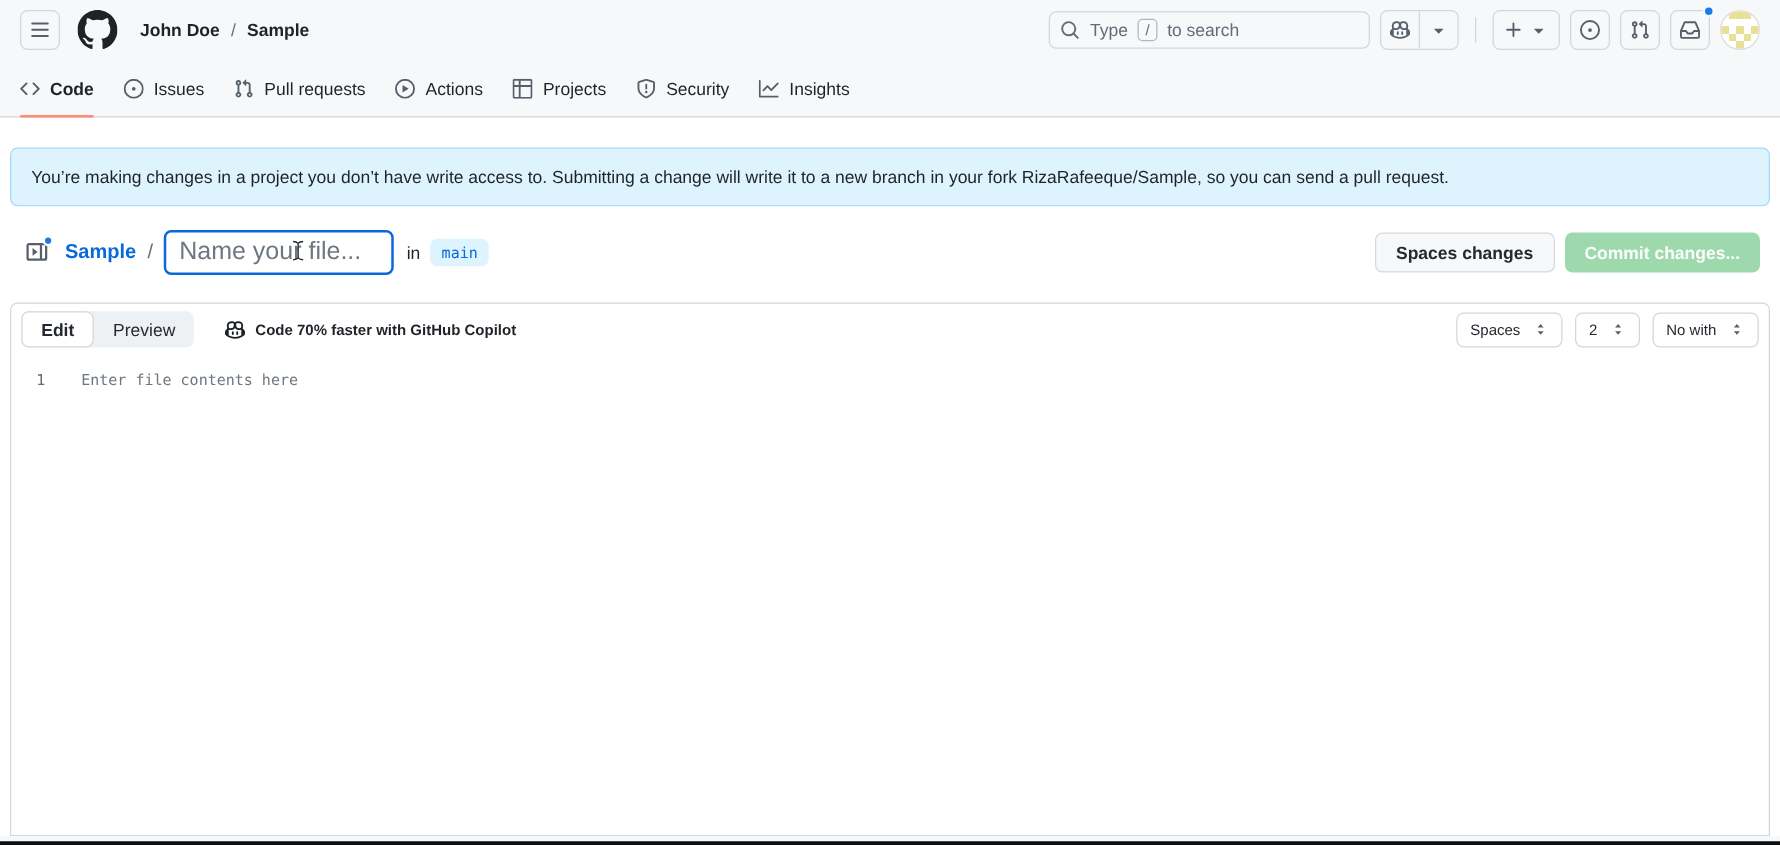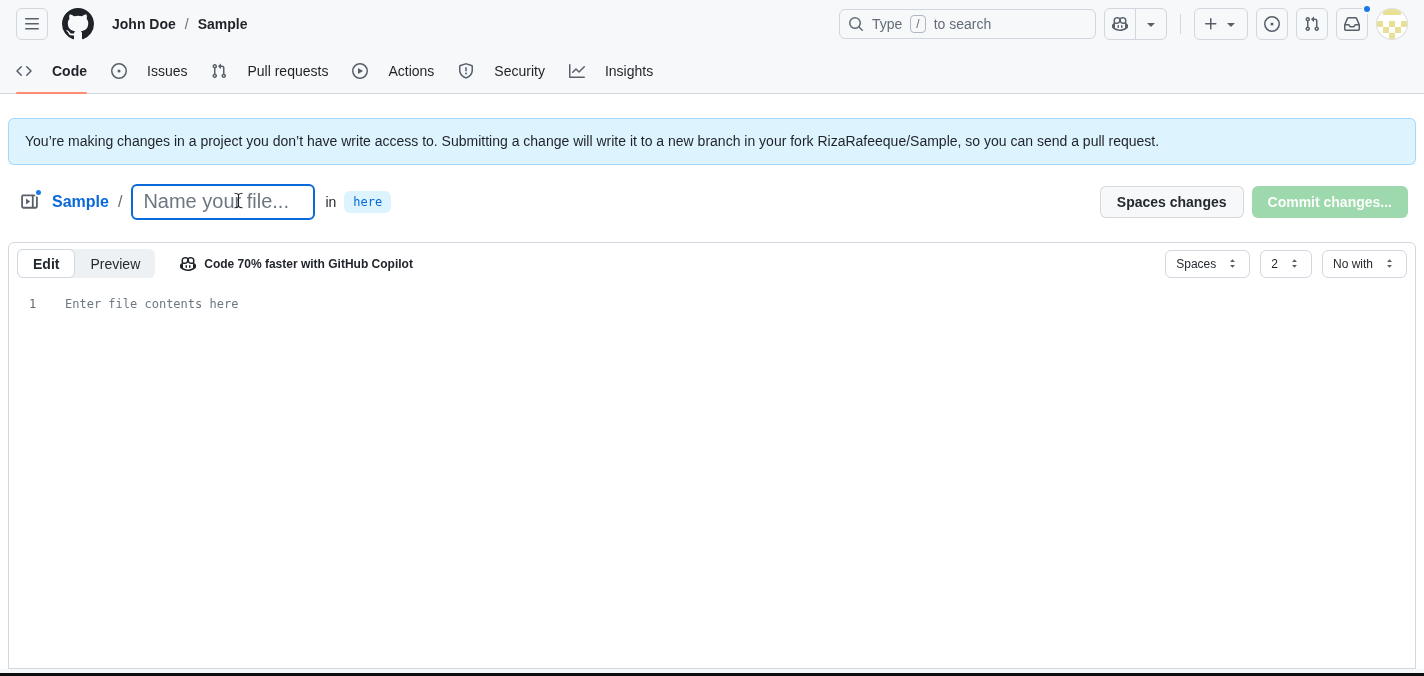--- a/index.html
+++ b/index.html
@@ -25,21 +25,21 @@
   .split .seg { display:flex; align-items:center; justify-content:center; padding:0 7px; cursor:pointer; }
   .split .seg + .seg { border-left:1px solid #d0d7de; }
   .hdivider { width:1px; height:20px; background:#d0d7de; margin:0 5px; }
   .plus-btn { gap:4px; padding:0 8px; }
   .badge-wrap { position:relative; }
   .blue-dot { position:absolute; top:-4px; right:-4px; width:10px; height:10px; border-radius:50%; background:#1a7aea; border:2px solid #f6f8fa; }
   .avatar { width:32px; height:32px; border-radius:50%; border:1px solid rgba(31,35,40,.15); overflow:hidden; background:#fff; cursor:pointer; }
 
   
   .row2 { display:flex; align-items:center; height:45px; padding:0 8px; gap:8px; }
-  .tab { position:relative; height:100%; display:flex; align-items:center; gap:20px; padding:0 8px; font-size:14px; color:#1f2328; cursor:pointer; }
+  .tab { position:relative; height:100%; display:flex; align-items:center; gap:8px; padding:0 8px; font-size:14px; color:#1f2328; cursor:pointer; }
   .tab svg { color:#57606a; }
   .tab.active .tlabel { font-weight:600; }
   .tab.active::after { content:""; position:absolute; left:8px; right:8px; bottom:-1px; height:2px; background:#fd8c73; border-radius:3px; }
 
   
   .banner { margin:24px 8px 0; background:#ddf4ff; border:1px solid rgba(84,174,255,.4); border-radius:6px;
             padding:13px 16px; font-size:14px; line-height:19px; }
   .banner b { font-weight:400; }
 
   
@@ -231,20 +231,28 @@
         </span>
       <span class="tlabel">Pull requests</span>
     </div>
     <div class="tab">
       <span>
           <svg width="16" height="16" viewBox="0 0 16 16">
             <path fill="currentColor" d="M8 0a8 8 0 1 1 0 16A8 8 0 0 1 8 0ZM1.5 8a6.5 6.5 0 1 0 13 0 6.5 6.5 0 0 0-13 0Zm4.879-2.773 4.264 2.559a.25.25 0 0 1 0 .428l-4.264 2.559A.25.25 0 0 1 6 10.559V5.442a.25.25 0 0 1 .379-.215Z"></path>
           </svg>
         </span>
       <span class="tlabel">Actions</span>
+    </div>
+    <div class="tab">
+      <span>
+          <svg width="16" height="16" viewBox="0 0 16 16">
+            <path fill="currentColor" d="M0 1.75C0 .784.784 0 1.75 0h12.5C15.216 0 16 .784 16 1.75v12.5A1.75 1.75 0 0 1 14.25 16H1.75A1.75 1.75 0 0 1 0 14.25ZM6.5 6.5v8h7.75a.25.25 0 0 0 .25-.25V6.5Zm8-1.5V1.75a.25.25 0 0 0-.25-.25H6.5V5Zm-13 1.5v7.75c0 .138.112.25.25.25H5v-8Zm0-1.5H5V1.5H1.75a.25.25 0 0 0-.25.25Z"></path>
+          </svg>
+        </span>
+      <span class="tlabel">Projects</span>
     </div>
     <div class="tab">
       <span>
           <svg width="16" height="16" viewBox="0 0 16 16">
             <path fill="currentColor" d="M7.467.133a1.748 1.748 0 0 1 1.066 0l5.25 1.68A1.75 1.75 0 0 1 15 3.48V7c0 1.566-.32 3.182-1.303 4.682-.983 1.498-2.585 2.813-5.032 3.855a1.697 1.697 0 0 1-1.33 0c-2.447-1.042-4.049-2.357-5.032-3.855C1.32 10.182 1 8.566 1 7V3.48a1.75 1.75 0 0 1 1.217-1.667Zm.61 1.429a.25.25 0 0 0-.153 0l-5.25 1.68a.25.25 0 0 0-.174.238V7c0 1.358.275 2.666 1.057 3.86.784 1.194 2.121 2.34 4.366 3.297a.196.196 0 0 0 .154 0c2.245-.956 3.582-2.104 4.366-3.298C13.225 9.666 13.5 8.36 13.5 7V3.48a.251.251 0 0 0-.174-.237l-5.25-1.68ZM8.75 4.75v3a.75.75 0 0 1-1.5 0v-3a.75.75 0 0 1 1.5 0ZM9 10.5a1 1 0 1 1-2 0 1 1 0 0 1 2 0Z"></path>
           </svg>
         </span>
       <span class="tlabel">Security</span>
     </div>
     <div class="tab">
@@ -278,21 +286,21 @@
     <input type="text" placeholder="Name your file..." style="">
     <span class="ibeam">
         <svg width="11" height="17" viewBox="0 0 11 17">
           <g fill="none" stroke="#1f2328" stroke-width="1.1">
             <path d="M1.5 1.2c2 0 3.2.6 4 1.5.8-.9 2-1.5 4-1.5M1.5 15.8c2 0 3.2-.6 4-1.5.8.9 2 1.5 4 1.5M5.5 2.7v11.6"></path>
           </g>
         </svg>
       </span>
   </span>
   <span class="in-label">in</span>
-  <span class="branch">here</span>
+  <span class="branch">main</span>
   <div class="fb-actions">
     <button class="btn btn-secondary">Spaces changes</button>
     <button class="btn btn-commit">Commit changes...</button>
   </div>
 </div>
 
 <div class="panel">
   <div class="toolbar">
     <div class="segmented">
       <button class="seg-btn active">Edit</button>

